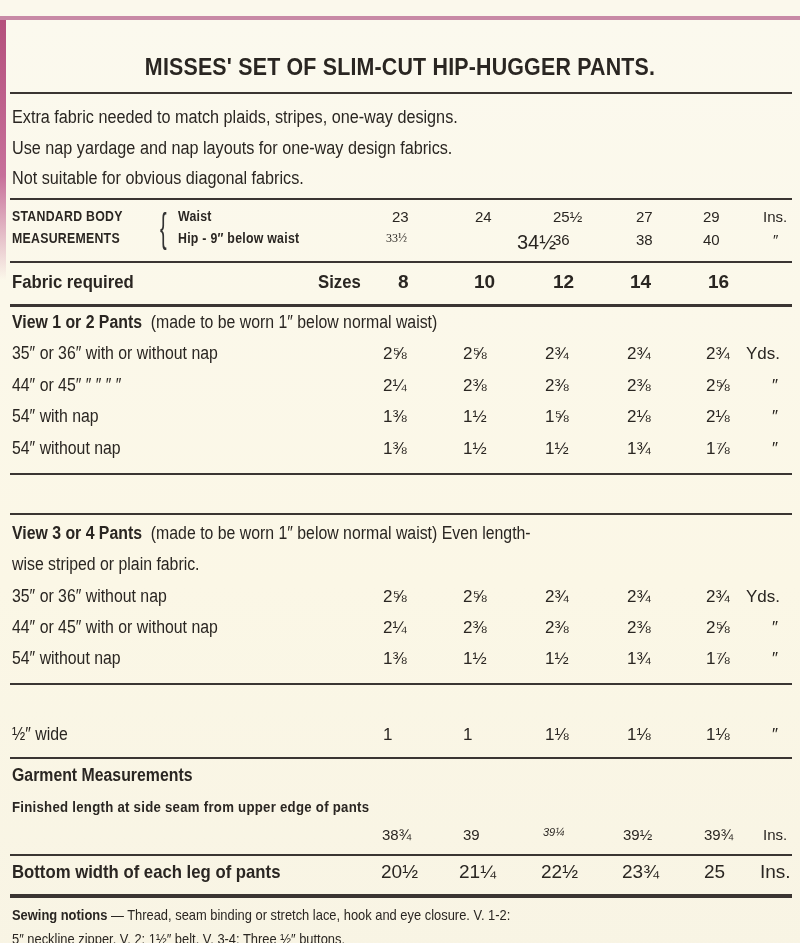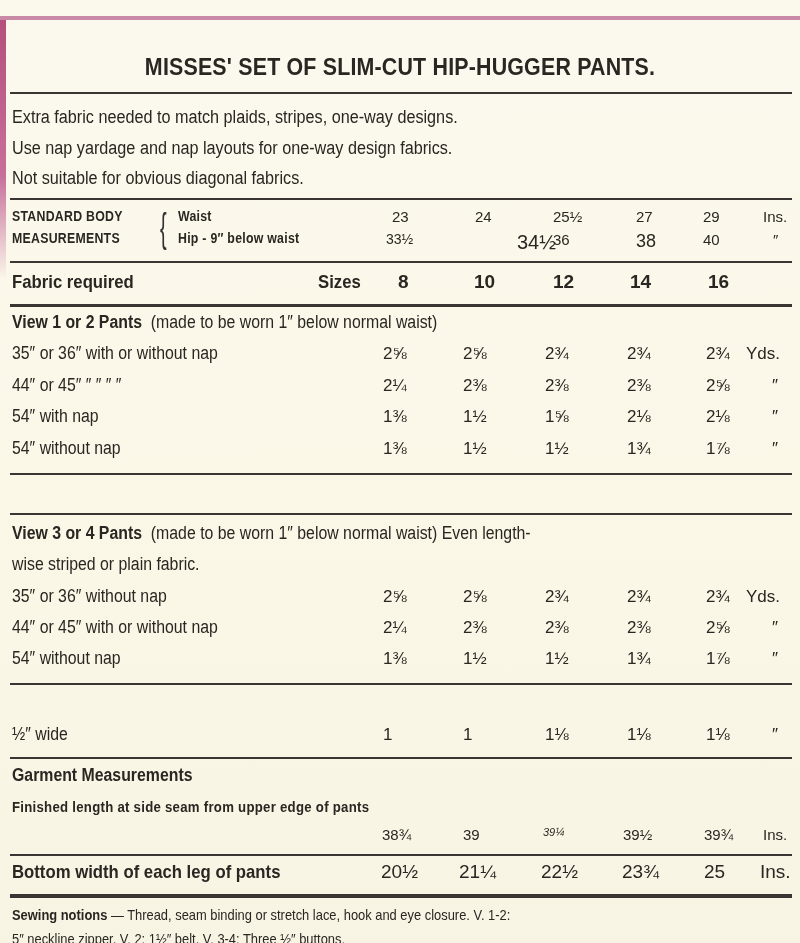--- a/index.html
+++ b/index.html
@@ -58,24 +58,24 @@
   <div class="abs smallcaps" style="left:178px;top:188px;"><span class="cond">Waist</span></div>
   <div class="abs smallcaps" style="left:178px;top:210px;"><span class="cond">Hip - 9″ below waist</span></div>
 
   <div class="num" style="left:392px;top:188px;font-size:15px;">23</div>
   <div class="num" style="left:475px;top:188px;font-size:15px;">24</div>
   <div class="num" style="left:553px;top:188px;font-size:15px;">25½</div>
   <div class="num" style="left:636px;top:188px;font-size:15px;">27</div>
   <div class="num" style="left:703px;top:188px;font-size:15px;">29</div>
   <div class="num" style="left:763px;top:188px;font-size:15px;">Ins.</div>
 
-  <div class="num" style="left:386px;top:211px;font-size:14px;">33½</div>
+  <div class="num" style="left:386px;top:211px;font-size:12px;font-family:Liberation Serif, serif;">33½</div>
   <div class="num" style="left:470px;top:211px;font-size:20px;margin-left:47px;">34½</div>
   <div class="num" style="left:553px;top:211px;font-size:15px;">36</div>
-  <div class="num" style="left:636px;top:211px;font-size:18px;">38</div>
+  <div class="num" style="left:636px;top:211px;font-size:15px;">38</div>
   <div class="num" style="left:703px;top:211px;font-size:15px;">40</div>
   <div class="num" style="left:773px;top:211px;font-size:15px;">″</div>
   <div class="rule thin" style="top:241px;"></div>
 
   <div class="abs h-bold" style="left:12px;top:251px;font-size:19px;"><span class="cond">Fabric required</span></div>
   <div class="abs h-bold" style="left:318px;top:251px;font-size:19px;"><span class="cond">Sizes</span></div>
   <div class="num b" style="left:398px;top:251px;">8</div>
   <div class="num b" style="left:474px;top:251px;">10</div>
   <div class="num b" style="left:553px;top:251px;">12</div>
   <div class="num b" style="left:630px;top:251px;">14</div>

